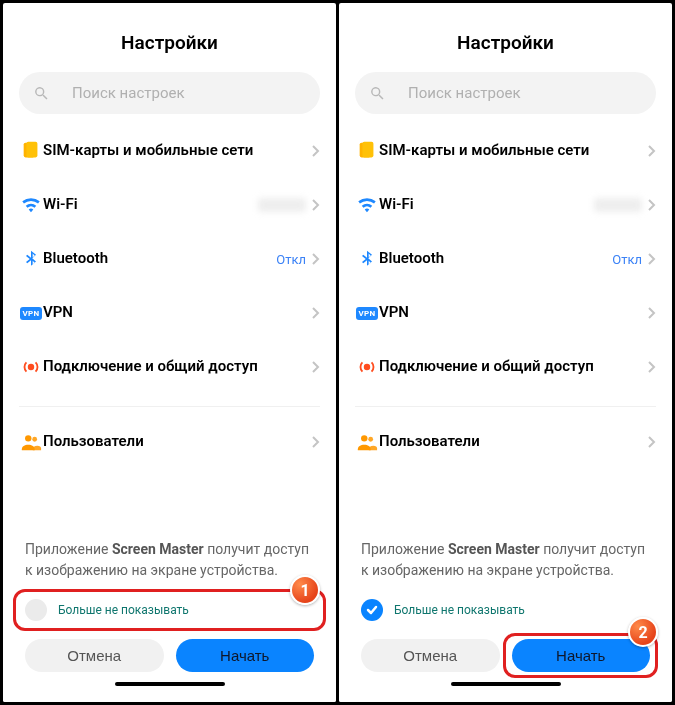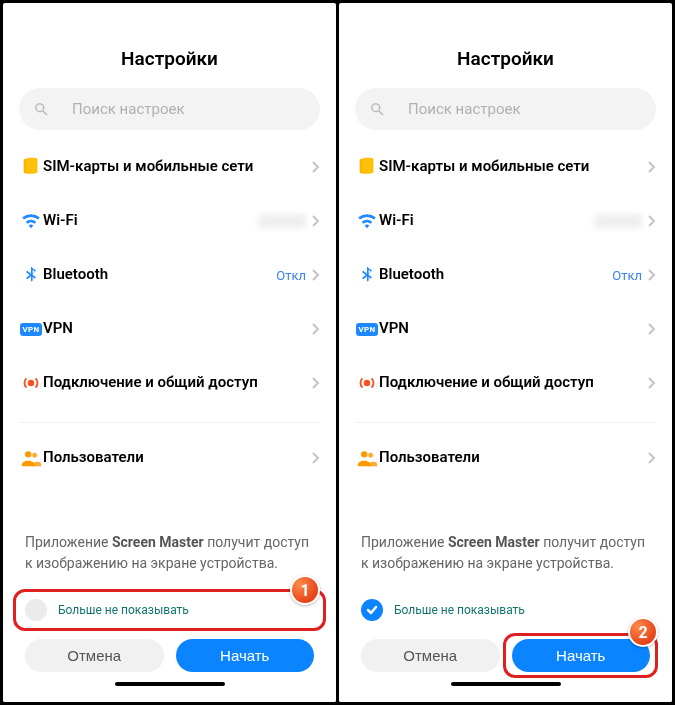--- a/index.html
+++ b/index.html
@@ -19,21 +19,21 @@
     display: flex;
     flex-direction: column;
     position: relative;
     overflow: hidden;
   }
   .title {
     text-align: center;
     font-size: 19px;
     font-weight: 600;
     color: #000;
-    padding: 44px 0 18px 0;
+    padding: 28px 0 18px 0;
   }
   .search {
     margin: 0 16px 10px 16px;
     background: #f3f3f3;
     border-radius: 22px;
     height: 42px;
     display: flex;
     align-items: center;
     padding: 0 14px;
     gap: 22px;
@@ -83,21 +83,21 @@
     bottom: 0;
     left: 0;
     right: 0;
     background: #fff;
     padding: 18px 22px 12px 22px;
   }
   .dialog-text {
     font-size: 14px;
     color: #666;
     line-height: 1.5;
-    margin-bottom: 25px;
+    margin-bottom: 18px;
   }
   .dialog-text b { font-weight: 700; color: #555; }
   .check-row {
     display: flex;
     align-items: center;
     gap: 11px;
     margin-bottom: 18px;
     position: relative;
   }
   .checkbox {
@@ -121,21 +121,21 @@
     border-radius: 23px;
     border: none;
     font-size: 15px;
     font-weight: 500;
     display: flex;
     align-items: center;
     justify-content: center;
     cursor: pointer;
   }
   .btn-cancel { background: #f1f1f1; color: #555; }
-  .btn-start { background: #0a84ff; color: #ffffff; }
+  .btn-start { background: #0a84ff; color: #0f172a; }
   .home-ind {
     width: 110px;
     height: 4px;
     background: #000;
     border-radius: 3px;
     margin: 10px auto 4px auto;
   }
   .hl {
     position: absolute;
     border: 3px solid #e02020;

